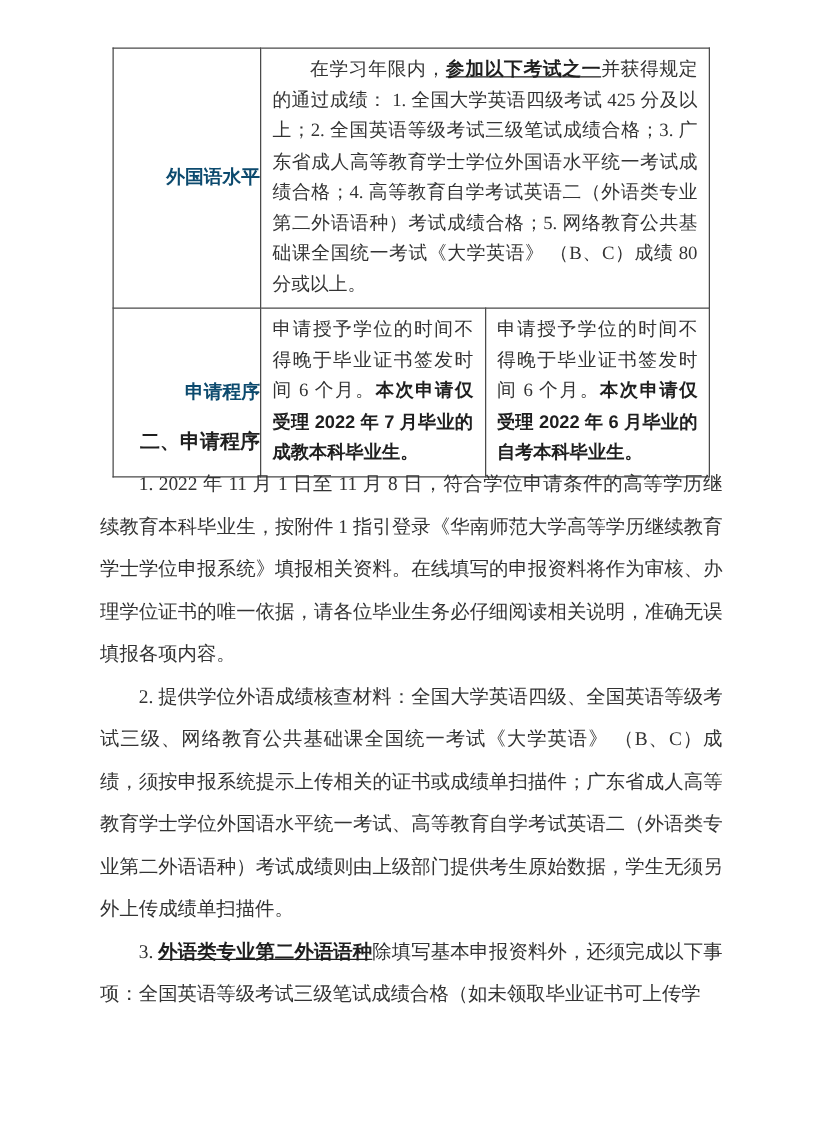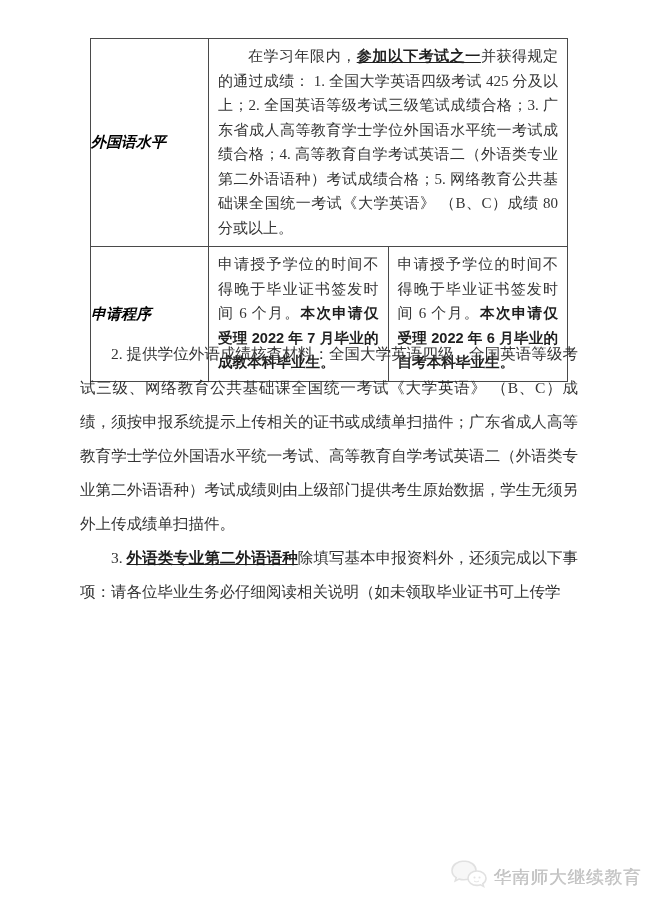--- a/index.html
+++ b/index.html
@@ -15,24 +15,23 @@
   table.info-table {
     position: absolute; left: 90px; top: 38px; width: 478px;
     border-collapse: collapse; table-layout: fixed;
   }
   table.info-table td {
     border: 1.6px solid #4a4a4a;
     vertical-align: middle;
     font-size: 15px; line-height: 24.5px;
   }
   td.th {
-    width: 118px; text-align: left; font-weight: bold;
-    font-size: 16px; color: #000000;
+    width: 118px; text-align: right; font-weight: bold;
+    font-size: 16px; color: #0c4a6e;
     font-family: "Liberation Sans", "DejaVu Sans", sans-serif;
-    font-style: italic;
   }
   td.cell { padding: 5px 9px 6px 9px; text-align: justify; color: #333333; }
   td.cell-span { text-indent: 2em; margin-top: 40px; }
   td.cell-left  { width: 185px; }
   td.cell-right { width: 175px; }
   .em-bu { font-weight: bold; text-decoration: underline; color: #1f1f1f; }
   .b { font-weight: bold; color: #1f1f1f; font-family: "Liberation Sans", "DejaVu Sans", sans-serif; font-size: 14.6px;}
 
   
   .body-text {
@@ -71,30 +70,20 @@
     </tr>
     <tr>
       <td class="th">申请程序</td>
       <td class="cell cell-left"><span>申请授予学位的时间不得晚于毕业证书签发时间 6 个月。</span><span class="b">本次申请仅受理 2022 年 7 月毕业的成教本科毕业生。</span></td>
       <td class="cell cell-right"><span>申请授予学位的时间不得晚于毕业证书签发时间 6 个月。</span><span class="b">本次申请仅受理 2022 年 6 月毕业的自考本科毕业生。</span></td>
     </tr>
   </tbody>
     </table>
 
   <div class="body-text">
+    <h2>二、申请程序</h2>
+    <p>1.  2022 年 11 月 1 日至 11 月 8 日，符合学位申请条件的高等学历继续教育本科毕业生，按附件 1 指引登录《华南师范大学高等学历继续教育学士学位申报系统》填报相关资料。在线填写的申报资料将作为审核、办理学位证书的唯一依据，请各位毕业生务必仔细阅读相关说明，准确无误填报各项内容。</p>
     <p>2. 提供学位外语成绩核查材料：全国大学英语四级、全国英语等级考试三级、网络教育公共基础课全国统一考试《大学英语》 （B、C）成绩，须按申报系统提示上传相关的证书或成绩单扫描件；广东省成人高等教育学士学位外国语水平统一考试、高等教育自学考试英语二（外语类专业第二外语语种）考试成绩则由上级部门提供考生原始数据，学生无须另外上传成绩单扫描件。</p>
-    <p><span>3.  </span><span class="em-bu">外语类专业第二外语语种</span><span>除填写基本申报资料外，还须完成以下事项：请各位毕业生务必仔细阅读相关说明（如未领取毕业证书可上传学</span></p>
+    <p><span>3.  </span><span class="em-bu">外语类专业第二外语语种</span><span>除填写基本申报资料外，还须完成以下事项：全国英语等级考试三级笔试成绩合格（如未领取毕业证书可上传学</span></p>
   </div>
 
-  <div class="watermark">
-    <span>
-      <svg width="40" height="30" viewBox="0 0 40 30" fill="none" xmlns="http://www.w3.org/2000/svg">
-        <path d="M16 2C9.4 2 4 6.2 4 11.4c0 2.9 1.6 5.5 4.2 7.2l-1 3.4 3.8-2a14.6 14.6 0 0 0 5 0.8c6.6 0 12-4.2 12-9.4S22.6 2 16 2z" stroke="#c9c9c9" stroke-width="1.6" fill="#f2f2f2"></path>
-        <path d="M29 12c-5 0-9 3.2-9 7.2 0 4 4 7.2 9 7.2 1.3 0 2.5-.2 3.6-.6l3 1.6-.8-2.7c2-1.3 3.2-3.3 3.2-5.5 0-4-4-7.2-9-7.2z" stroke="#c9c9c9" stroke-width="1.6" fill="#ffffff"></path>
-        <circle cx="26.5" cy="18.5" r="1" fill="#cfcfcf"></circle>
-        <circle cx="31.5" cy="18.5" r="1" fill="#cfcfcf"></circle>
-        <path d="M26 22c1.2 1 3.8 1 5 0" stroke="#cfcfcf" stroke-width="1"></path>
-      </svg>
-    </span>
-    <span>华南师大继续教育</span>
-  </div>
 
 </div>
 
 </body></html>

